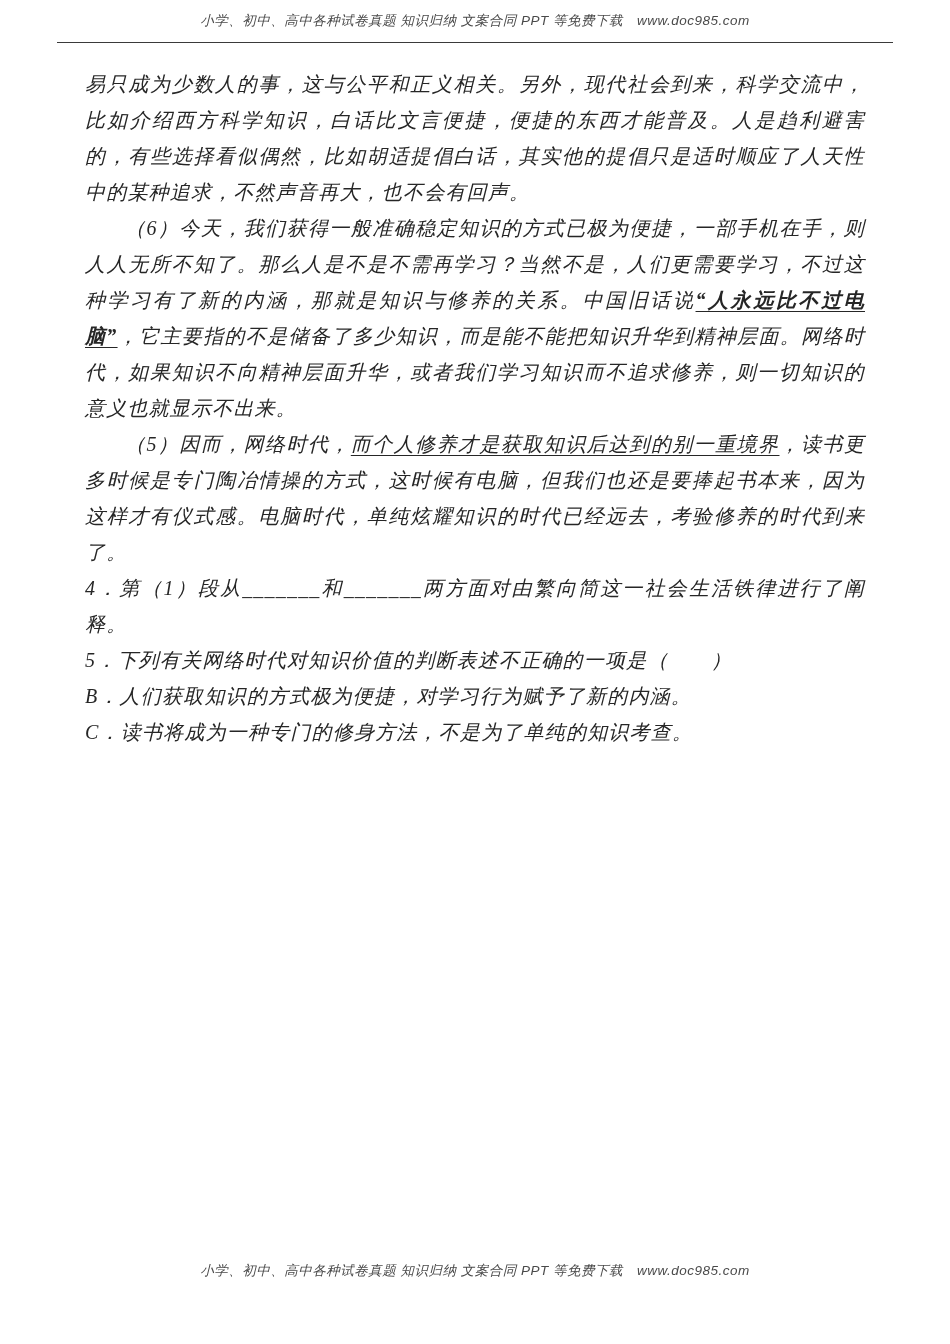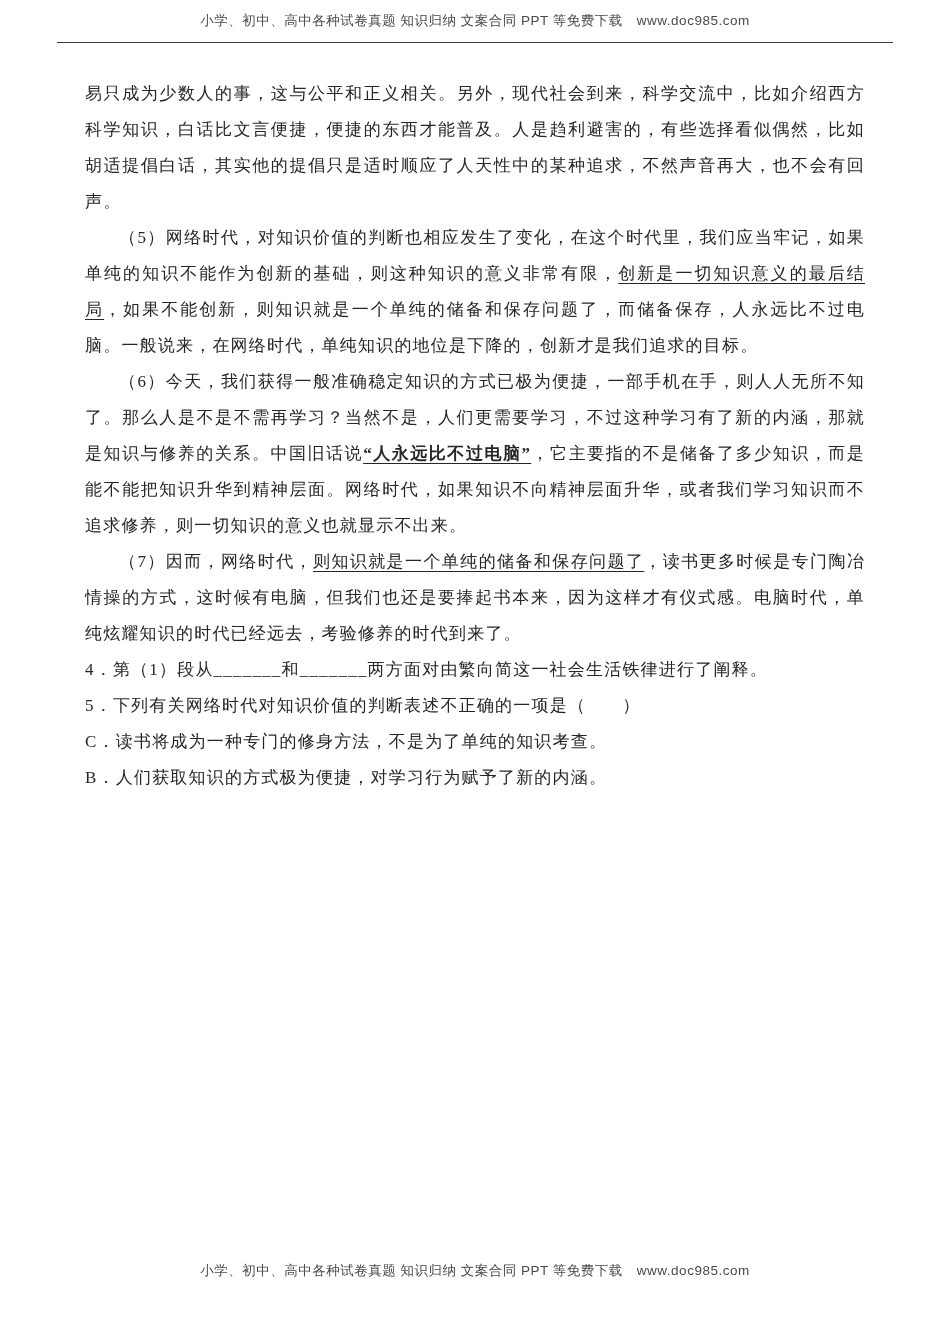--- a/index.html
+++ b/index.html
@@ -1,15 +1,15 @@
 <!DOCTYPE html>
 <html><head>
 <meta charset="utf-8">
 <style>
-  * { margin: 0; padding: 0; box-sizing: border-box; }
+  * { margin: 0; padding: 0; box-sizing: border-box; font-style: italic; }
   html, body { background: #ffffff; }
   body {
     width: 950px; height: 1344px;
     font-family: "Liberation Serif", "DejaVu Serif", serif;
     color: #262626;
     position: relative;
     overflow: hidden;
   }
   .page {
     position: absolute; inset: 0;
@@ -22,22 +22,22 @@
     color: #4a4a4a;
     letter-spacing: 0.5px;
     font-family: "Liberation Sans", "DejaVu Sans", sans-serif;
   }
   .header-rule {
     position: absolute; top: 42px; left: 57px; right: 57px;
     border: none;
     border-top: 1.6px solid #3a3a3a;
   }
   .doc-body {
-    position: absolute; top: 76px; left: 85px; width: 780px;
-    font-size: 17px;
+    position: absolute; top: 66px; left: 85px; width: 780px;
+    font-size: 20px;
     line-height: 36px;
     letter-spacing: 1.2px;
     text-align: justify;
   }
   p.para { text-indent: 2em; }
   p.para.no-indent { text-indent: 0; }
   p.qline { text-indent: 0; }
   .seg { }
   .u {
     text-decoration: underline;
@@ -65,35 +65,34 @@
   </div>
 
   <hr class="header-rule">
 
   <div class="doc-body">
 
     <p class="para no-indent"><span class="seg">易只成为少数人的事，这与公平和正义相关。另外，现代社会到来，科学交流中，比如介绍西方科学知识，白话比文言便捷，便捷的东西才能普及。人是趋利避害的，有些选择看似偶然，比如胡适提倡白话，其实他的提倡只是适时顺应了人天性中的某种追求，不然声音再大，也不会有回声。</span></p>
 
 
 
-    <p class="para"><span class="seg">（5）网络时代，对知识价值的判断也相应发生了变化，在这个时代里，我们应当牢记，如果单纯的知识不能作为创新的基础，则这种知识的意义非常有限，</span><span class="seg u">创新是一切知识意义的最后结局</span><span class="seg">，如果不能创新，则知识就是一个单纯的储备和保存问题了，而储备保存，人永远比不过电脑。一般说来，在网络时代，单纯知识的地位是下降的，创新才是我们追求的目标。</span></p>
 
     <p class="para"><span class="seg">（6）今天，我们获得一般准确稳定知识的方式已极为便捷，一部手机在手，则人人无所不知了。那么人是不是不需再学习？当然不是，人们更需要学习，不过这种学习有了新的内涵，那就是知识与修养的关系。中国旧话说</span><span class="seg u b">“人永远比不过电脑”</span><span class="seg">，它主要指的不是储备了多少知识，而是能不能把知识升华到精神层面。网络时代，如果知识不向精神层面升华，或者我们学习知识而不追求修养，则一切知识的意义也就显示不出来。</span></p>
 
 
-    <p class="para"><span class="seg">（7）因而，网络时代，</span><span class="seg u">则知识就是一个单纯的储备和保存问题了</span><span class="seg">，读书更多时候是专门陶冶情操的方式，这时候有电脑，但我们也还是要捧起书本来，因为这样才有仪式感。电脑时代，单纯炫耀知识的时代已经远去，考验修养的时代到来了。</span></p>
+    <p class="para"><span class="seg">（5）因而，网络时代，</span><span class="seg u">而个人修养才是获取知识后达到的别一重境界</span><span class="seg">，读书更多时候是专门陶冶情操的方式，这时候有电脑，但我们也还是要捧起书本来，因为这样才有仪式感。电脑时代，单纯炫耀知识的时代已经远去，考验修养的时代到来了。</span></p>
 
     <p class="qline"><span class="seg">4．第（1）段从_______和_______两方面对由繁向简这一社会生活铁律进行了阐释。</span></p>
 
     <p class="qline"><span class="seg">5．下列有关网络时代对知识价值的判断表述不正确的一项是（　　）</span></p>
 
 
+    <p class="qline"><span class="seg">B．人们获取知识的方式极为便捷，对学习行为赋予了新的内涵。</span></p>
+
     <p class="qline"><span class="seg">C．读书将成为一种专门的修身方法，不是为了单纯的知识考查。</span></p>
-
-    <p class="qline"><span class="seg">B．人们获取知识的方式极为便捷，对学习行为赋予了新的内涵。</span></p>
 
   </div>
 
   <div class="page-footer">
     <span>小学、初中、高中各种试卷真题 知识归纳 文案合同 PPT 等免费下载　www.doc985.com</span>
   </div>
 
 </div>
 
 </body></html>

